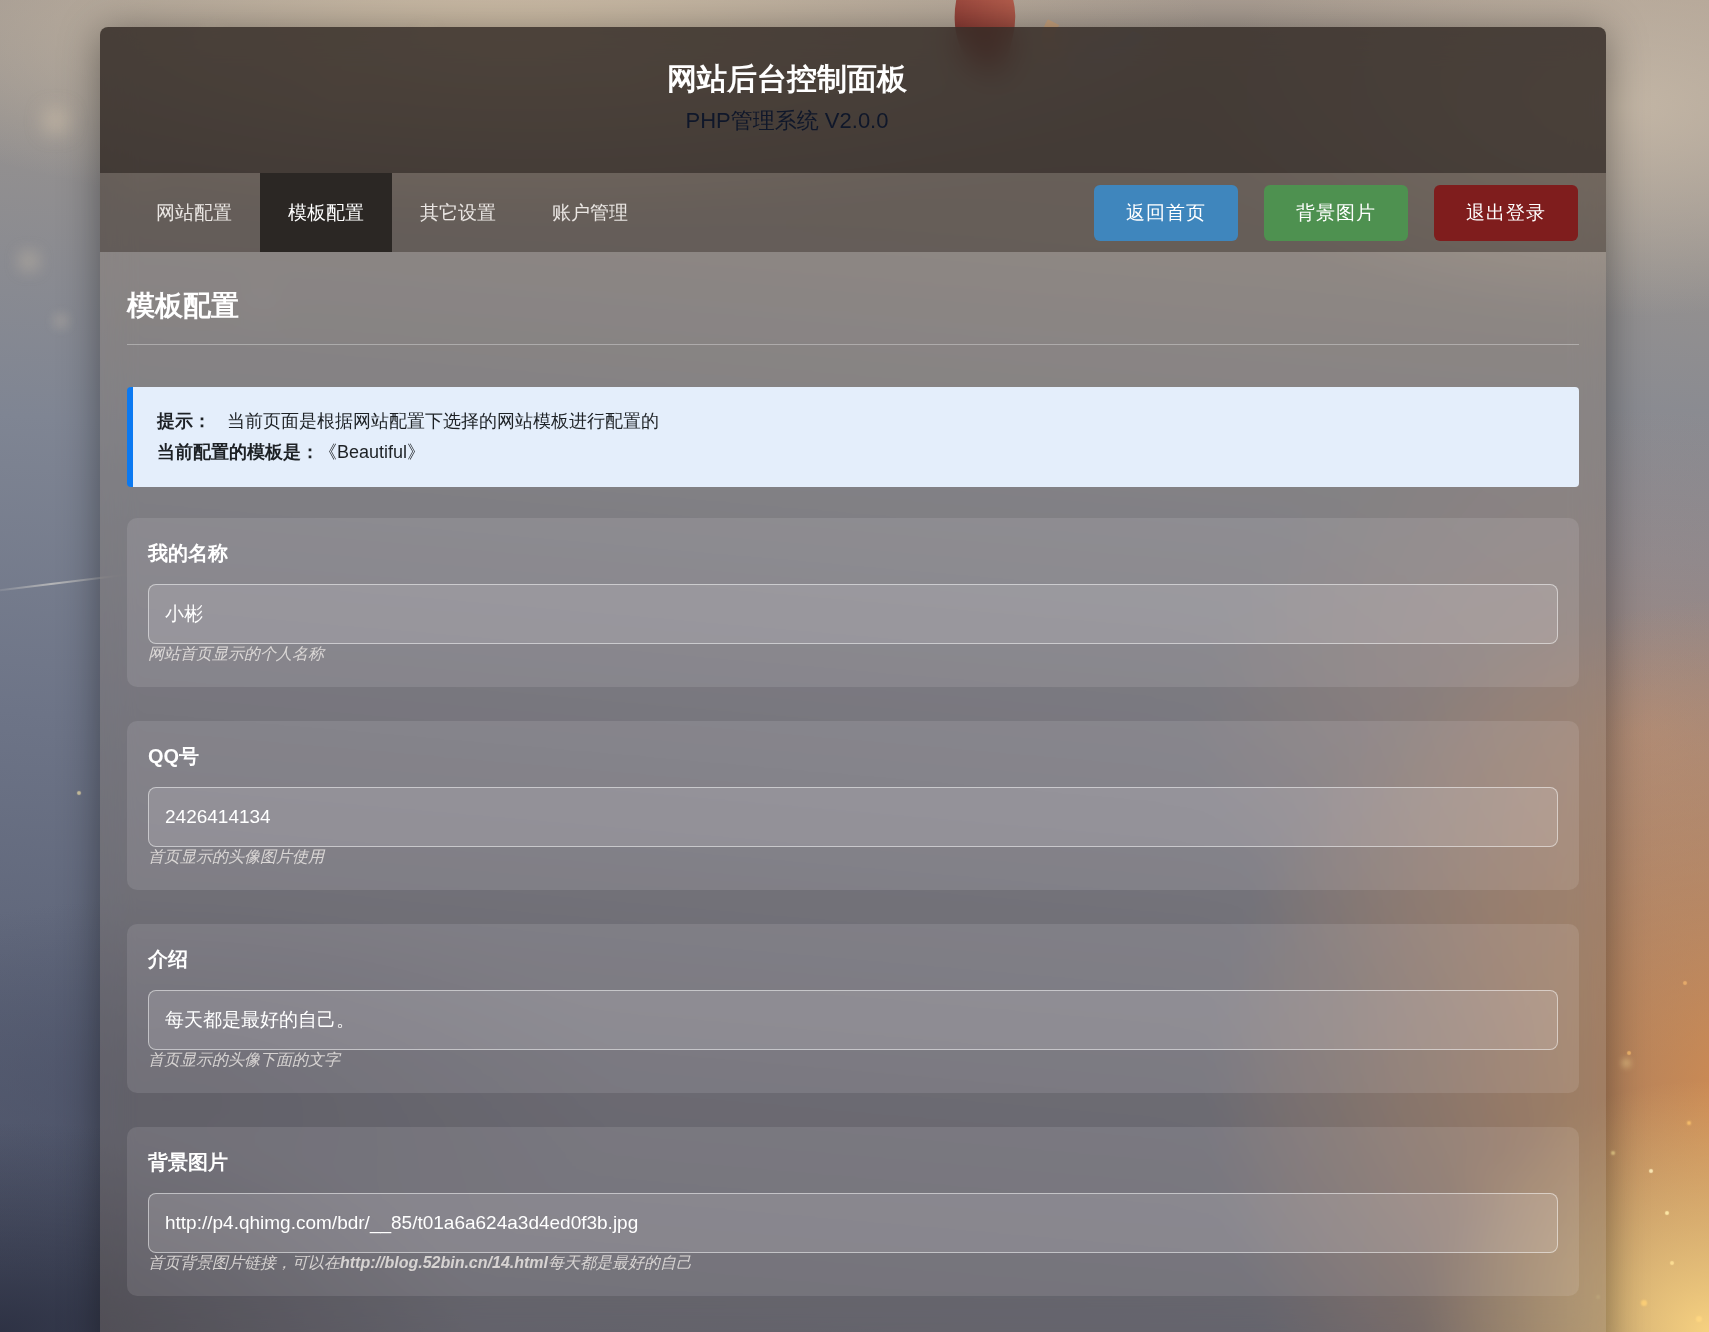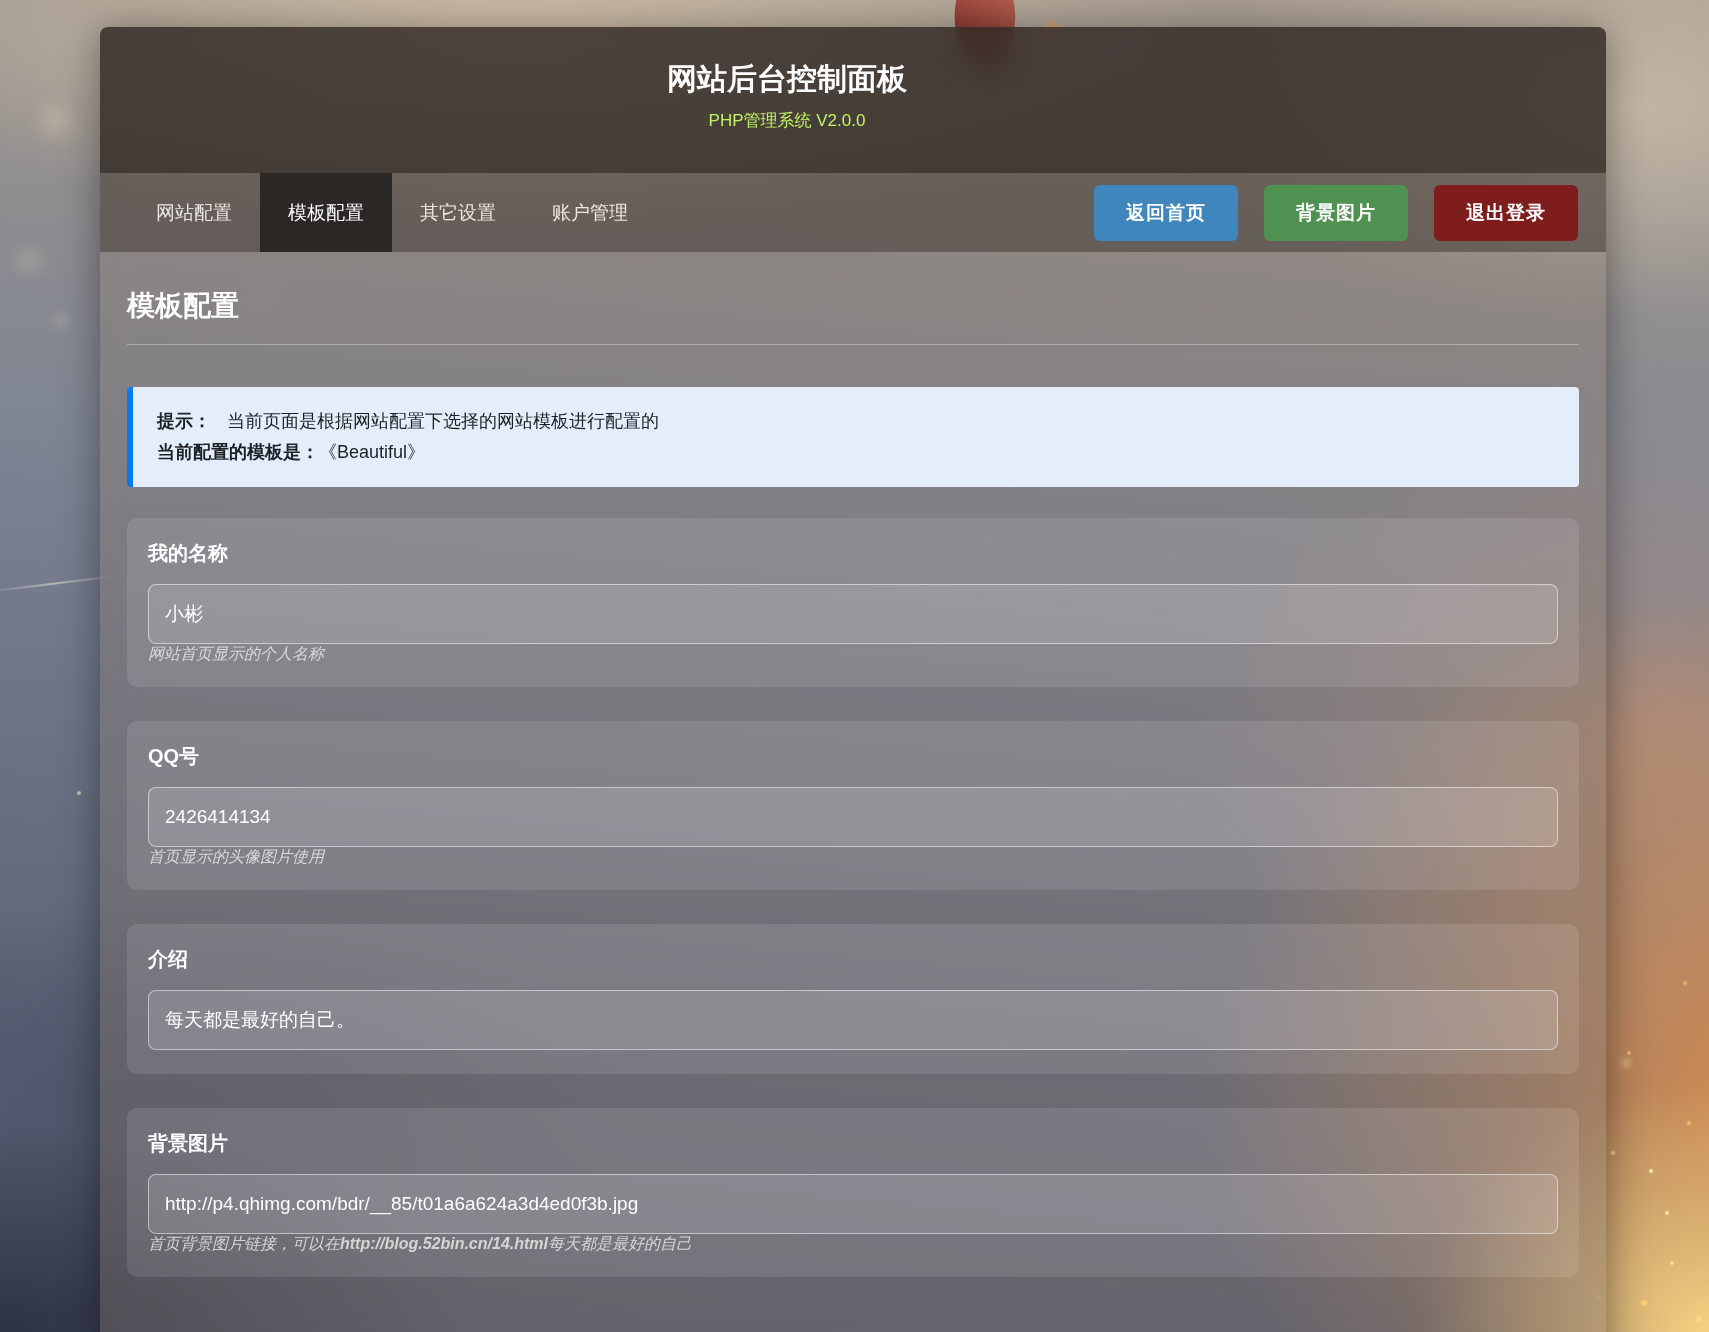--- a/index.html
+++ b/index.html
@@ -64,27 +64,27 @@
     position:absolute;left:100px;top:27px;width:1506px;height:1340px;z-index:2;
     border-radius:8px 8px 0 0;overflow:hidden;
     background:rgba(136,120,110,0.35);
     -webkit-backdrop-filter:blur(16px) saturate(0.92);
     backdrop-filter:blur(16px) saturate(0.92);
     box-shadow:0 4px 40px rgba(0,0,0,0.40);
   }
   .panel-header{height:146px;background:rgba(36,29,25,0.72);}
   .header-inner{width:1374px;padding-top:34px;text-align:center;}
   .app-title{margin:0;font-size:30px;line-height:36px;font-weight:700;color:#ffffff;}
-  .app-subtitle{margin-top:14px;font-size:17px;line-height:20px;color:#bef264;text-align:center;}
+  .app-subtitle{margin-top:14px;font-size:22px;line-height:20px;color:#0f172a;text-align:center;}
   
   .navbar{height:79px;background:rgba(62,52,46,0.50);display:flex;align-items:stretch;padding:0 28px;}
   .tab{display:flex;align-items:center;padding:0 28px;font-size:19px;color:#eae6e3;cursor:pointer;user-select:none;}
   .tab.active{background:#2b2724;color:#ffffff;}
   .nav-actions{margin-left:auto;display:flex;align-items:center;gap:26px;}
-  .btn{height:56px;padding:0 32px;border:none;border-radius:6px;font-size:19px;font-weight:700;
+  .btn{height:56px;padding:0 32px;border:none;border-radius:6px;font-size:19px;font-weight:400;
        color:#ffffff;cursor:pointer;font-family:inherit;letter-spacing:1px;}
   .btn-primary{background:#3f86bd;}
   .btn-success{background:#4e9150;}
   .btn-neutral{background:#7f1d1d;}
   
   .content{padding:38px 27px 60px;}
   .section-title{margin:0 0 22px;font-size:28px;line-height:32px;font-weight:700;color:#ffffff;}
   .divider{border:none;border-top:1px solid rgba(255,255,255,0.32);margin:0 0 31px;}
   .alert{background:#e4eefb;border-left:6px solid #0b79f1;border-radius:4px;
          padding:19px 24px;color:#1d2125;font-size:18px;line-height:31px;margin-bottom:31px;margin-top:42px;}
@@ -152,20 +152,21 @@
 
     <section class="card">
       <div class="card-label">QQ号</div>
       <input class="text-input" type="text" value="2426414134" style="">
       <div class="help"><span>首页显示的头像图片使用</span><b></b><span></span></div>
     </section>
 
     <section class="card">
       <div class="card-label">介绍</div>
       <input class="text-input" type="text" value="每天都是最好的自己。" style="">
+      <div class="help"><span>首页显示的头像下面的文字</span><b></b><span></span></div>
     </section>
 
     <section class="card">
       <div class="card-label">背景图片</div>
       <input class="text-input" type="text" value="http://p4.qhimg.com/bdr/__85/t01a6a624a3d4ed0f3b.jpg" style="">
       <div class="help"><span>首页背景图片链接，可以在</span><b>http://blog.52bin.cn/14.html</b><span>每天都是最好的自己</span></div>
     </section>
   </div>
 </div>
 

